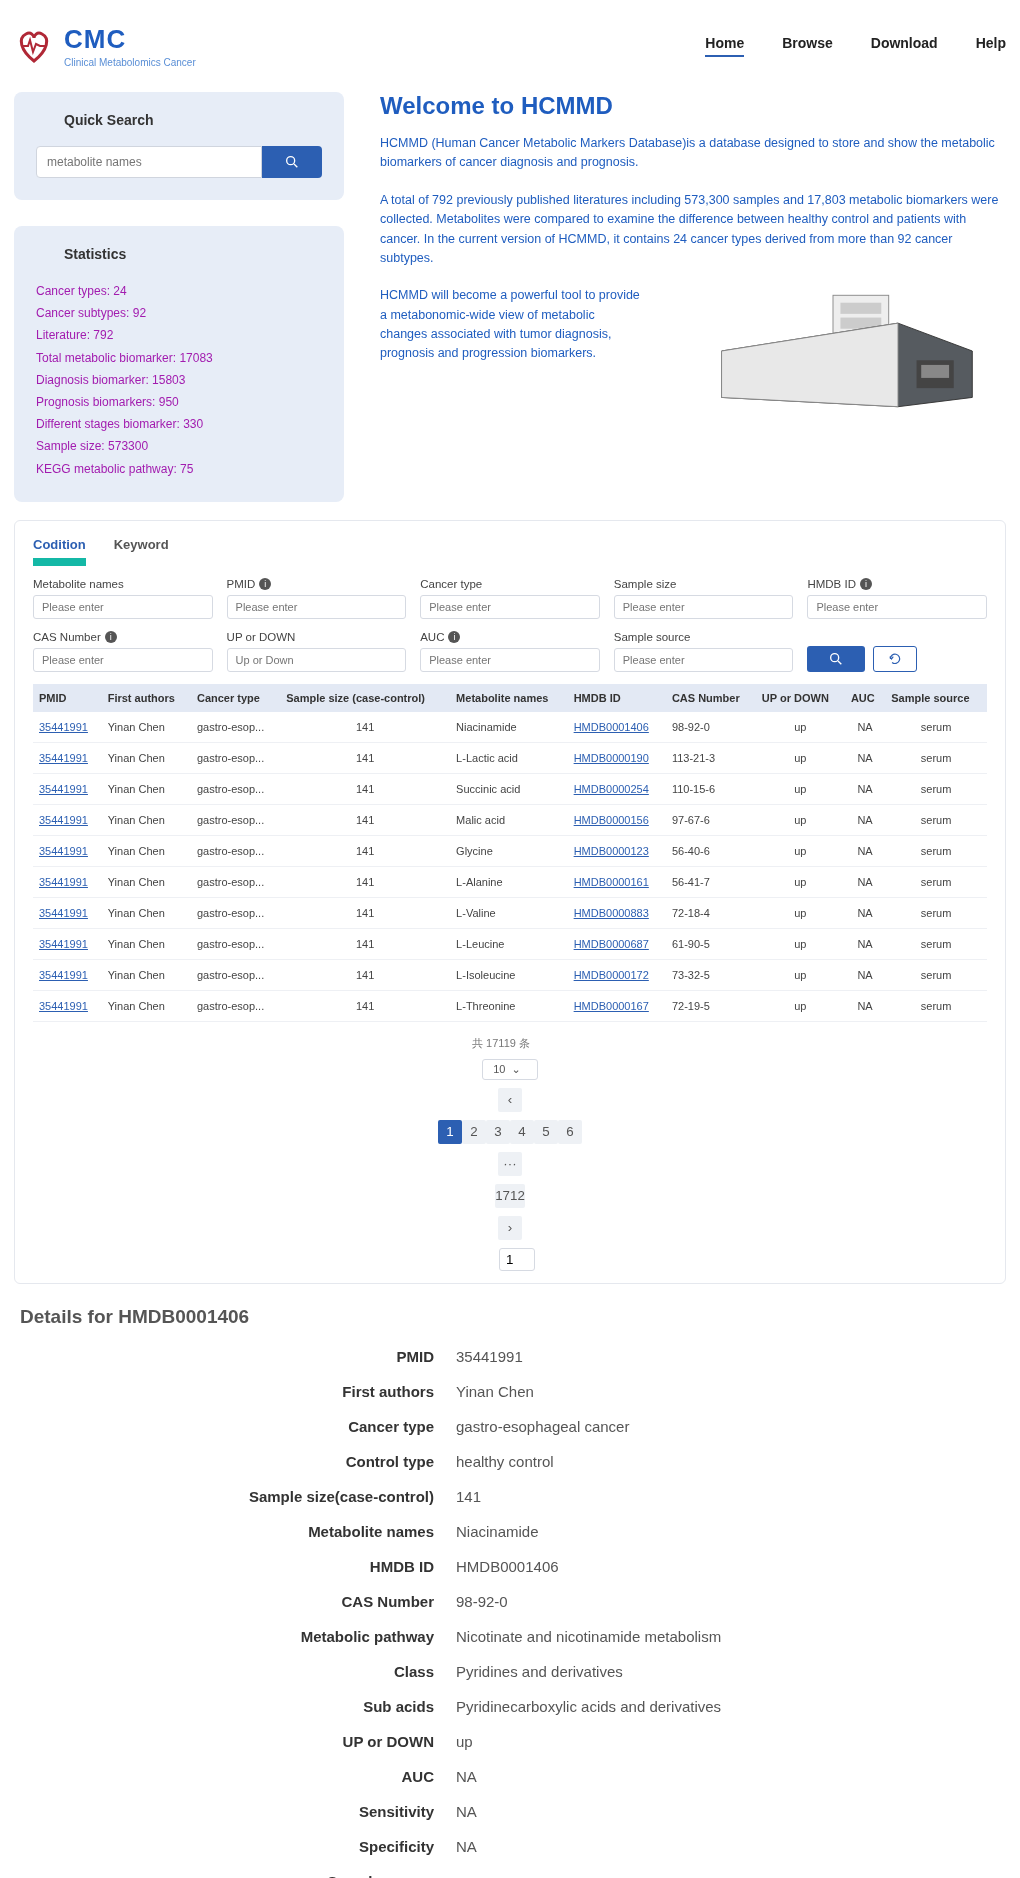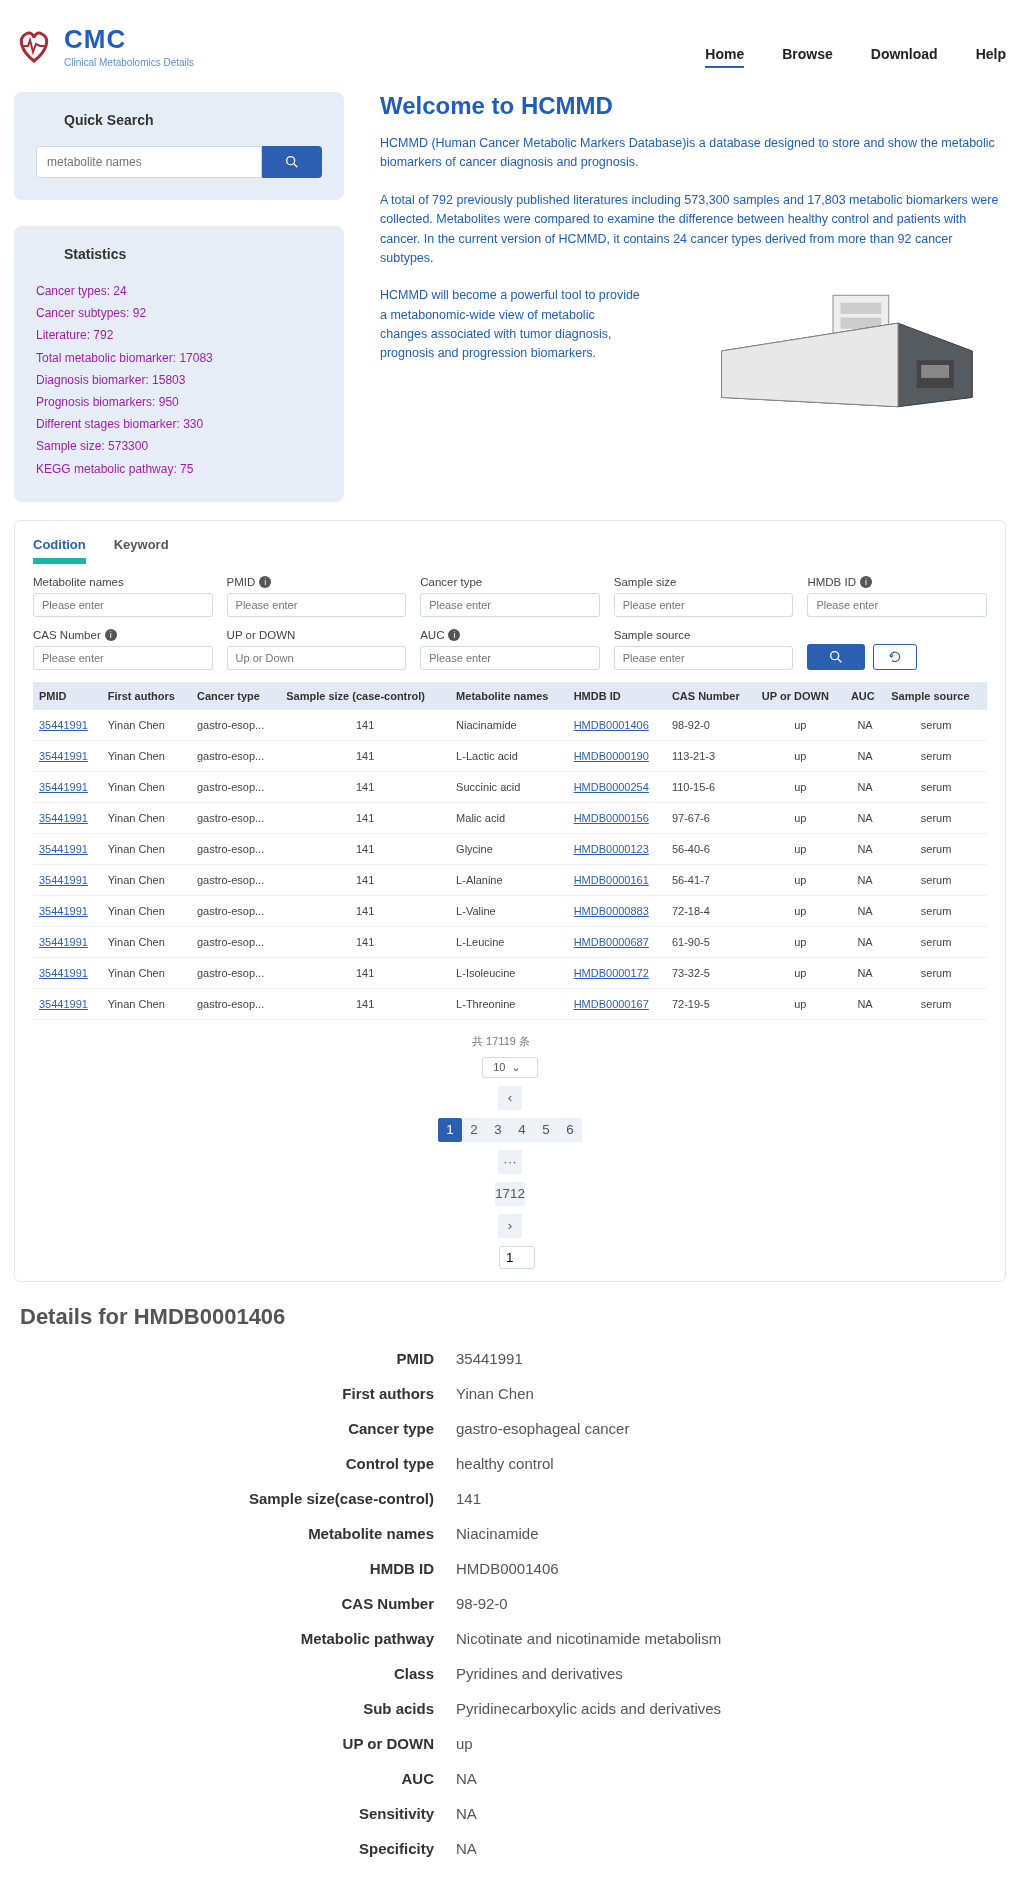--- a/index.html
+++ b/index.html
@@ -1,18 +1,18 @@
 <!DOCTYPE html>
 <html><head>
 <meta charset="utf-8">
 <style>
 * { box-sizing: border-box; margin: 0; padding: 0; }
 body { font-family: -apple-system, "Segoe UI", Arial, sans-serif; background: #fff; color: #333; font-size: 13px; }
 .container { width: 1020px; margin: 0 auto; padding: 10px 14px; }
-.header { display: flex; align-items: flex-end; justify-content: space-between; padding: 14px 0 10px; }
+.header { display: flex; align-items: center; justify-content: space-between; padding: 14px 0 10px; }
 .logo-wrap { display: flex; align-items: center; gap: 10px; }
 .logo-text { color: #1f5dbf; font-size: 26px; font-weight: 700; letter-spacing: 1px; }
 .logo-sub { color: #5a8fd6; font-size: 10px; margin-top: 2px; }
 .nav { display: flex; gap: 38px; }
 .nav-item { font-weight: 700; font-size: 14px; color: #222; cursor: pointer; padding-bottom: 4px; }
 .nav-item.active { border-bottom: 2px solid #2c5fb2; }
 .top-row { display: flex; gap: 26px; margin-top: 14px; }
 .left-col { width: 330px; display: flex; flex-direction: column; gap: 26px; }
 .panel { background: #e7edf7; border-radius: 8px; padding: 20px 22px 22px; }
 .panel h3 { font-size: 14px; font-weight: 700; margin-bottom: 18px; margin-left: 28px; }
@@ -22,59 +22,59 @@
 .stats-list { list-style: none; color: #a21caf; font-size: 12px; line-height: 1.85; }
 .right-col { flex: 1; margin-left: 10px; }
 .welcome { color: #1f5dbf; font-size: 24px; font-weight: 700; margin-bottom: 14px; }
 .intro p { color: #1f5dbf; font-size: 12.5px; line-height: 1.55; margin-bottom: 18px; }
 .intro-row { display: flex; gap: 20px; align-items: flex-start; }
 .intro-row p { flex: 0 0 260px; }
 .machine { flex: 1; height: 130px; }
 .search-card { border: 1px solid #e5e8ee; border-radius: 6px; padding: 16px 18px 8px; margin-top: 18px; }
 .tabs { display: flex; gap: 28px; margin-bottom: 12px; }
 .tab { font-size: 13px; font-weight: 600; color: #555; padding-bottom: 6px; cursor: pointer; }
-.tab.active { color: #2c5fb2; border-bottom: 6px solid #14b8a6; }
+.tab.active { color: #2c5fb2; border-bottom: 8px solid #14b8a6; }
 .filter-row { display: flex; gap: 14px; margin-bottom: 12px; }
 .filter-col { flex: 1; }
 .filter-label { font-size: 11.5px; color: #444; margin-bottom: 5px; display: flex; gap: 4px; align-items: center; }
 .info-dot { width: 12px; height: 12px; border-radius: 50%; background: #555; color: #fff; font-size: 9px; display: inline-flex; align-items: center; justify-content: center; }
 .filter-input { width: 100%; border: 1px solid #d6dae2; border-radius: 3px; padding: 5px 8px; font-size: 11px; color: #aaa; }
 .filter-btns { display: flex; gap: 8px; align-items: flex-end; }
 .btn-search { background: #2c5fb2; border: none; color: #fff; border-radius: 3px; width: 58px; height: 26px; display: flex; align-items: center; justify-content: center; cursor: pointer; }
 .btn-reset { background: #fff; border: 1px solid #2c5fb2; color: #2c5fb2; border-radius: 3px; width: 44px; height: 26px; display: flex; align-items: center; justify-content: center; cursor: pointer; }
 table { width: 100%; border-collapse: collapse; margin-top: 6px; }
 th { background: #e3e9f4; text-align: left; padding: 8px 6px; font-size: 11px; font-weight: 600; color: #333; }
 td { padding: 9px 6px; font-size: 11px; border-bottom: 1px solid #eef0f4; color: #444; }
 td a { color: #2c5fb2; text-decoration: underline; cursor: pointer; }
 .pag { display: flex; align-items: center; justify-content: center; gap: 8px; margin: 14px 0 4px; font-size: 11px; flex-direction: column; }
 .pag-count { color: #777; margin-right: 18px; }
 .pag-sel { border: 1px solid #d6dae2; border-radius: 3px; padding: 3px 16px 3px 10px; color: #555; }
 .pag-btn { min-width: 24px; height: 24px; border: none; background: #eef1f5; color: #555; border-radius: 2px; display: inline-flex; align-items: center; justify-content: center; cursor: pointer; }
 .pag-btn.active { background: #2c5fb2; color: #fff; }
 .pag-input { width: 36px; border: 1px solid #d6dae2; border-radius: 3px; padding: 3px 6px; margin-left: 14px; }
-.details-head { font-size: 22px; color: #555; margin: 22px 0 20px 6px; }
+.details-head { font-size: 19px; color: #555; margin: 22px 0 20px 6px; }
 .details { display: grid; grid-template-columns: 420px 1fr; row-gap: 18px; column-gap: 22px; font-size: 15px; }
 .dlabel { text-align: right; font-weight: 700; color: #333; }
 .dval { color: #555; }
 svg.mag { width: 16px; height: 16px; }
 </style>
 </head>
 <body>
 
 <div class="container">
 
   <div class="header">
     <div class="logo-wrap">
       <svg width="40" height="40" viewBox="0 0 40 40">
           <path fill="none" stroke="#b02836" stroke-width="3" d="M20 35 C6 24 4 12 12 8 C17 5 20 10 20 12 C20 10 23 5 28 8 C36 12 34 24 20 35 Z"></path>
           <polyline fill="none" stroke="#b02836" stroke-width="2" points="8,20 14,20 16,14 19,26 22,18 26,20 32,20"></polyline>
         </svg>
       <div>
         <div class="logo-text">CMC</div>
-        <div class="logo-sub">Clinical Metabolomics Details</div>
+        <div class="logo-sub">Clinical Metabolomics Cancer</div>
       </div>
     </div>
     <div class="nav" id="nav">
         <div class="nav-item active">Home</div>
         <div class="nav-item">Browse</div>
         <div class="nav-item">Download</div>
         <div class="nav-item">Help</div>
       </div>
   </div>
 

